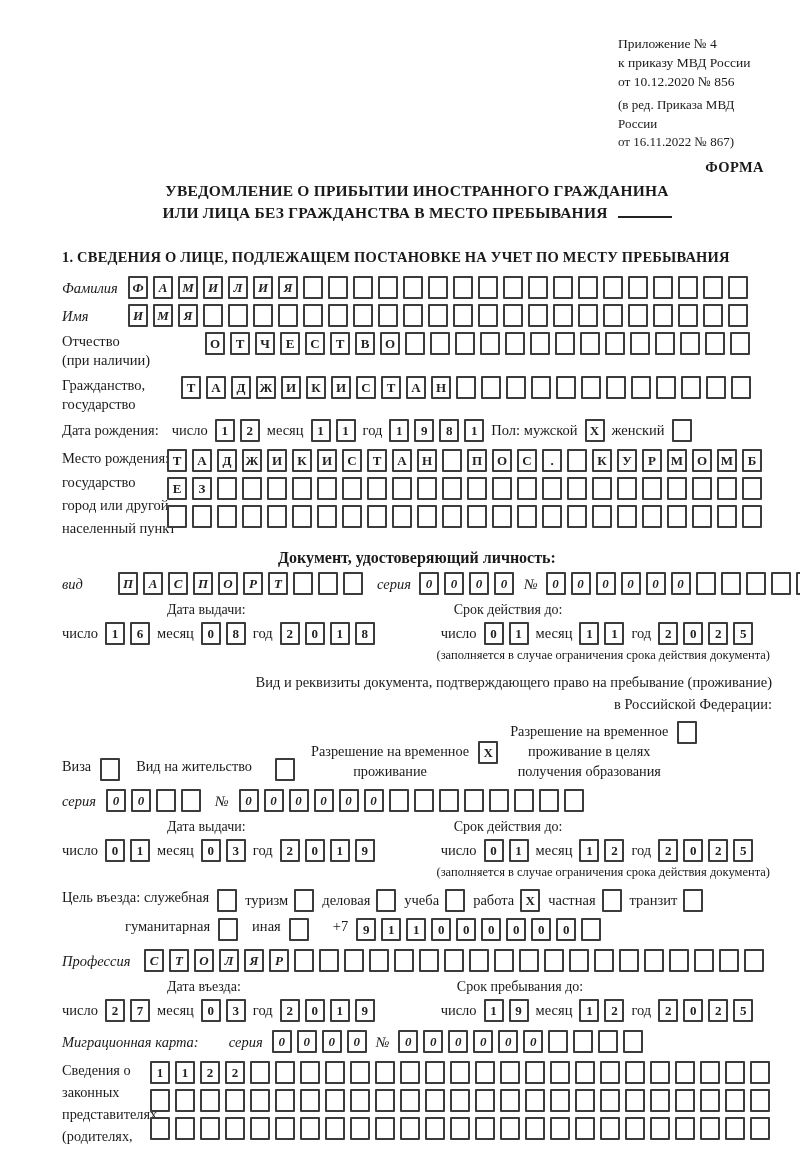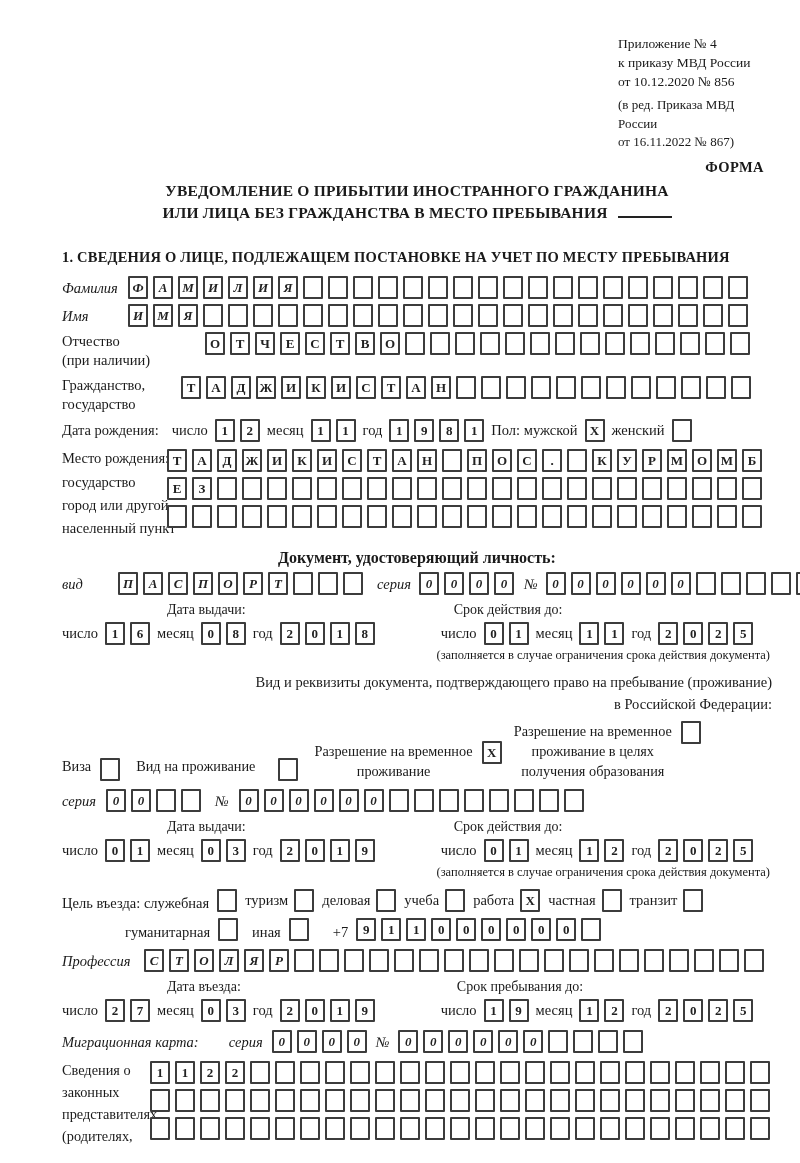--- a/index.html
+++ b/index.html
@@ -48,21 +48,21 @@
   .daterow { display:flex; align-items:center; gap:7px; margin-top:4px; font-size:14.5px; }
   .dgap { width:52px; flex:0 0 52px; }
   .note-right { text-align:right; font-size:12.5px; margin-top:3px; padding-right:2px; }
 
   .para { font-size:14.5px; line-height:1.55; margin-top:8px;text-align:right; }
 
   .permits { display:flex; align-items:flex-end; margin-top:5px; font-size:14.3px; }
   .permit-lbl { text-align:center; line-height:1.4; }
   .permit-item { display:flex; align-items:flex-start; gap:9px; }
 
-  .purpose { display:flex; align-items:flex-end; gap:8px; font-size:14.5px; margin-top:9px; }
+  .purpose { display:flex; align-items:flex-start; gap:8px; font-size:14.5px; margin-top:9px; }
   .opt { display:inline-flex; align-items:center; gap:6px; }
 
   .reps { display:flex; margin-top:6px; }
   .reps-label { width:88px; flex:0 0 88px; font-size:14.3px; line-height:1.55; }
 </style>
 </head>
 <body>
 
 <div class="page">
 
@@ -412,21 +412,21 @@
     <div>в Российской Федерации:</div>
   </div>
   <div class="permits">
     <span class="permit-item">
       <span>Виза</span>
       <span class="cells">
           <span class="cell"></span>
         </span>
     </span>
     <span class="permit-item" style="margin-left:16px">
-      <span>Вид на проживание</span>
+      <span>Вид на жительство</span>
       <span class="cells" style="margin-left:14px">
           <span class="cell"></span>
         </span>
     </span>
     <span class="permit-item" style="margin-left:16px">
       <span class="permit-lbl">
         <span style="display:block">Разрешение на временное</span>
         <span style="display:block">проживание</span>
       </span>
       <span class="cells">

